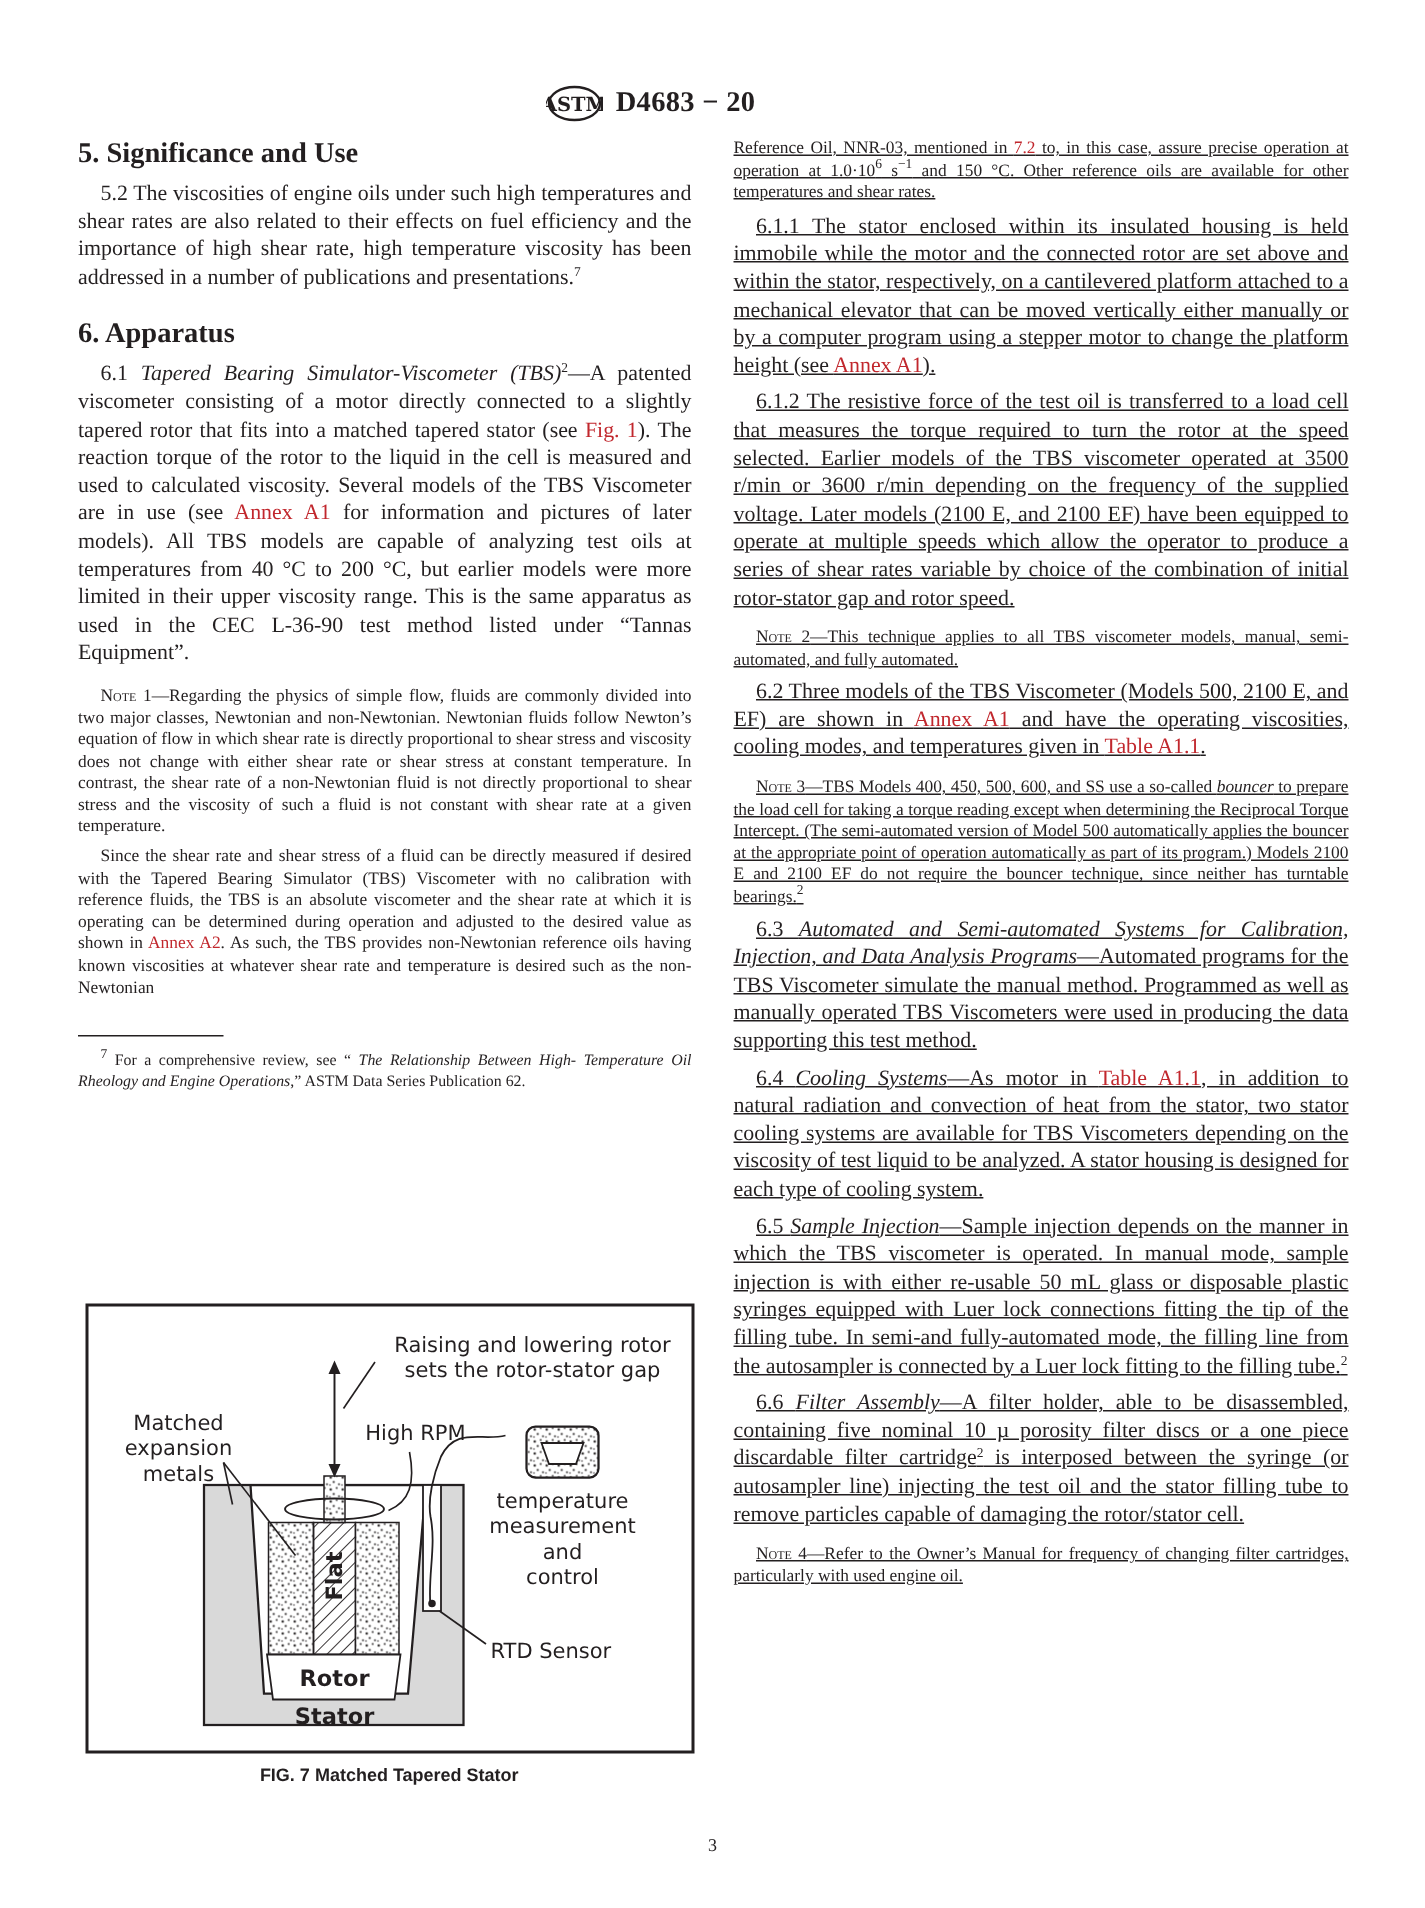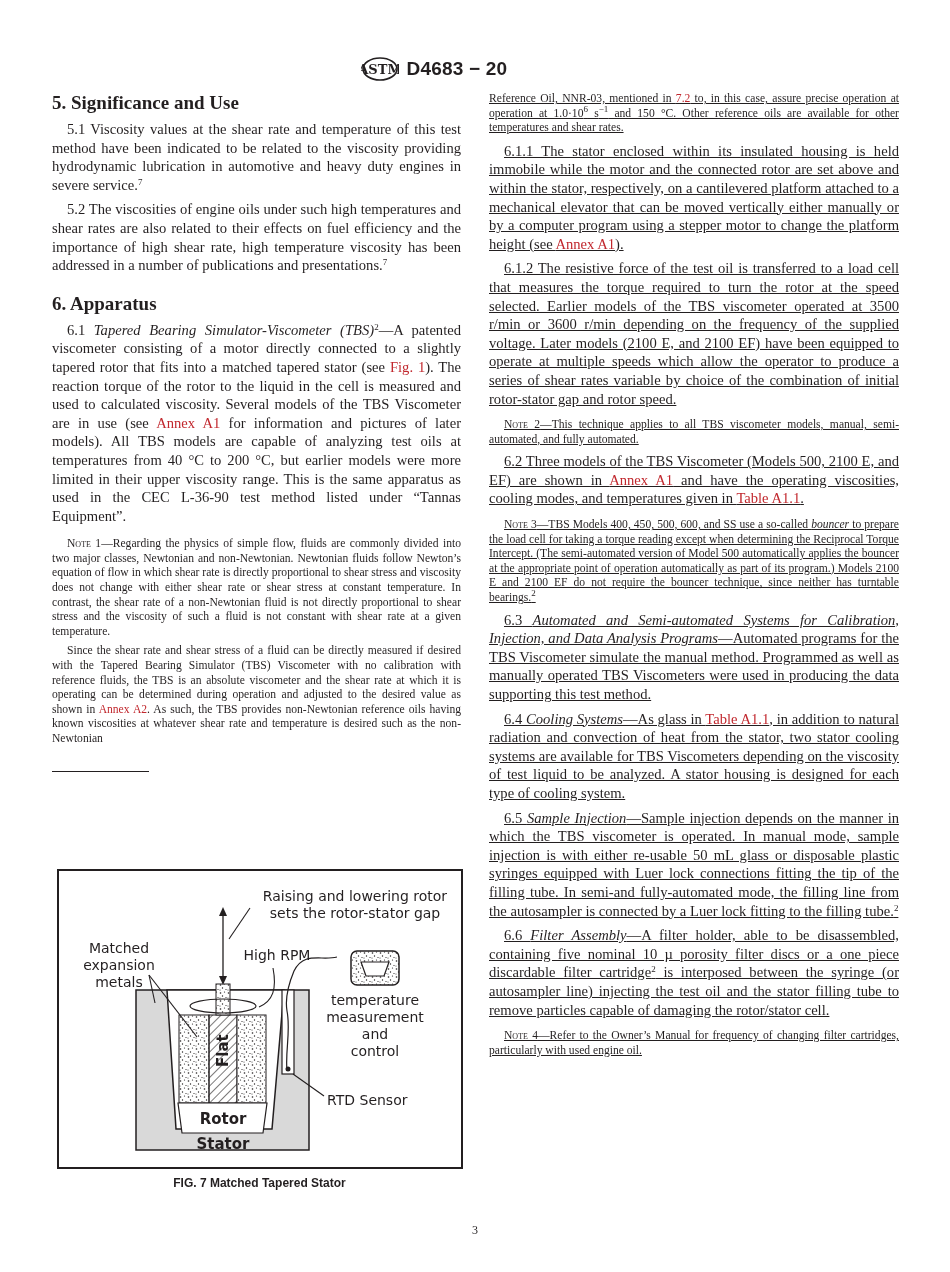--- a/index.html
+++ b/index.html
@@ -1,20 +1,20 @@
 <!DOCTYPE html>
 <html><head>
 <meta charset="utf-8">
 <style>
   html, body { margin: 0; padding: 0; background: #ffffff; }
   body { width: 950px; height: 1272px; position: relative; overflow: hidden;
          font-family: "Liberation Serif", "DejaVu Serif", serif; color: #231f20; }
   .header { position: absolute; top: 56px; left: 0; width: 868px; text-align: center; }
   .header .logo { display: inline-block; vertical-align: middle; width: 38px; height: 26px; }
-  .header .doc-id { display: inline-block; vertical-align: middle; font-family: Liberation Sans, sans-serif;
+  .header .doc-id { display: inline-block; vertical-align: middle; font-family: Liberation Serif, serif;
                     font-weight: bold; font-size: 19px; margin-left: 4px; letter-spacing: 0.2px; }
   .col { position: absolute; top: 92px; }
   .col-left { left: 52px; width: 409px; }
   .col-right { left: 489px; width: 410px; text-decoration: underline; }
   .sec-head { font-weight: bold; font-size: 19px; margin: 2px 0 8px 0; line-height: 18px; }
   .p { font-size: 14.6px; line-height: 18.6px; text-align: justify; text-indent: 15px; margin: 0 0 6px 0; }
   .note { font-size: 11.6px; line-height: 14.6px; text-align: justify; text-indent: 15px; margin: 0 0 5px 0; }
   .note .sc { font-variant: small-caps; }
   .link { color: #c1272d; }
   sup { font-size: 9px; line-height: 0; vertical-align: 5px; }
@@ -35,30 +35,30 @@
     <svg width="38" height="26" viewBox="0 0 38 26">
       <ellipse cx="19" cy="13" rx="17" ry="11" fill="none" stroke="#231f20" stroke-width="1.6"></ellipse>
       <text x="19" y="18" text-anchor="middle" font-family="DejaVu Serif, serif" font-weight="bold" font-size="13" fill="#231f20">ASTM</text>
     </svg>
   </span>
   <span class="doc-id">D4683 − 20</span>
 </div>
 
 <div class="col col-left">
   <div class="sec-head">5. Significance and Use</div>
-  <p class="p"><span>5.1  Viscosity values at the shear rate and temperature of this test method have been indicated to be related to the viscosity providing hydrodynamic lubrication in automotive and heavy duty engines in severe service.</span><sup>7</sup></p>
   <p class="p"><span>5.2  The viscosities of engine oils under such high temperatures and shear rates are also related to their effects on fuel efficiency and the importance of high shear rate, high temperature viscosity has been addressed in a number of publications and presentations.</span><sup>7</sup></p>
 
   <div class="sec-head" style="margin-top:20px;">6. Apparatus</div>
   <p class="p"><span>6.1  </span><em>Tapered Bearing Simulator-Viscometer (TBS)</em><sup>2</sup><span>—A patented viscometer consisting of a motor directly connected to a slightly tapered rotor that fits into a matched tapered stator (see </span><span class="link">Fig. 1</span><span>). The reaction torque of the rotor to the liquid in the cell is measured and used to calculated viscosity. Several models of the TBS Viscometer are in use (see </span><span class="link">Annex A1</span><span> for information and pictures of later models). All TBS models are capable of analyzing test oils at temperatures from 40 °C to 200 °C, but earlier models were more limited in their upper viscosity range. This is the same apparatus as used in the CEC L-36-90 test method listed under “Tannas Equipment”.</span></p>
 
   <p class="note" style="margin-top:12px;"><span class="sc">Note 1</span><span>—Regarding the physics of simple flow, fluids are commonly divided into two major classes, Newtonian and non-Newtonian. Newtonian fluids follow Newton’s equation of flow in which shear rate is directly proportional to shear stress and viscosity does not change with either shear rate or shear stress at constant temperature. In contrast, the shear rate of a non-Newtonian fluid is not directly proportional to shear stress and the viscosity of such a fluid is not constant with shear rate at a given temperature.</span></p>
   <p class="note"><span>Since the shear rate and shear stress of a fluid can be directly measured if desired with the Tapered Bearing Simulator (TBS) Viscometer with no calibration with reference fluids, the TBS is an absolute viscometer and the shear rate at which it is operating can be determined during operation and adjusted to the desired value as shown in </span><span class="link">Annex A2</span><span>. As such, the TBS provides non-Newtonian reference oils having known viscosities at whatever shear rate and temperature is desired such as the non-Newtonian</span></p>
 
   <div class="fn-rule"></div>
+  <p class="footnote"><sup>7</sup><span> For a comprehensive review, see “ </span><em>The Relationship Between High- Temperature Oil Rheology and Engine Operations</em><span>,” ASTM Data Series Publication 62.</span></p>
 </div>
 
 <div class="figure">
   <svg class="fig-svg" width="402" height="296" viewBox="0 0 402 296">
     <defs>
       <pattern id="hatch" width="6" height="6" patternUnits="userSpaceOnUse" patternTransform="rotate(45)">
         <line x1="0" y1="0" x2="0" y2="6" stroke="#231f20" stroke-width="1.2"></line>
       </pattern>
       <pattern id="speckle" width="8" height="8" patternUnits="userSpaceOnUse">
         <rect width="8" height="8" fill="#ffffff"></rect>
@@ -127,20 +127,20 @@
   <p class="p"><span>6.1.1  The stator enclosed within its insulated housing is held immobile while the motor and the connected rotor are set above and within the stator, respectively, on a cantilevered platform attached to a mechanical elevator that can be moved vertically either manually or by a computer program using a stepper motor to change the platform height (see </span><span class="link">Annex A1</span><span>).</span></p>
   <p class="p">6.1.2  The resistive force of the test oil is transferred to a load cell that measures the torque required to turn the rotor at the speed selected. Earlier models of the TBS viscometer operated at 3500 r/min or 3600 r/min depending on the frequency of the supplied voltage. Later models (2100 E, and 2100 EF) have been equipped to operate at multiple speeds which allow the operator to produce a series of shear rates variable by choice of the combination of initial rotor-stator gap and rotor speed.</p>
 
   <p class="note" style="margin-top:10px;"><span class="sc">Note 2</span><span>—This technique applies to all TBS viscometer models, manual, semi-automated, and fully automated.</span></p>
 
   <p class="p"><span>6.2  Three models of the TBS Viscometer (Models 500, 2100 E, and EF) are shown in </span><span class="link">Annex A1</span><span> and have the operating viscosities, cooling modes, and temperatures given in </span><span class="link">Table A1.1</span><span>.</span></p>
 
   <p class="note" style="margin-top:10px;"><span class="sc">Note 3</span><span>—TBS Models 400, 450, 500, 600, and SS use a so-called </span><em>bouncer</em><span> to prepare the load cell for taking a torque reading except when determining the Reciprocal Torque Intercept. (The semi-automated version of Model 500 automatically applies the bouncer at the appropriate point of operation automatically as part of its program.) Models 2100 E and 2100 EF do not require the bouncer technique, since neither has turntable bearings.</span><sup>2</sup></p>
 
   <p class="p"><span>6.3 </span><em>Automated and Semi-automated Systems for Calibration, Injection, and Data Analysis Programs</em><span>—Automated programs for the TBS Viscometer simulate the manual method. Programmed as well as manually operated TBS Viscometers were used in producing the data supporting this test method.</span></p>
-  <p class="p"><span>6.4  </span><em>Cooling Systems</em><span>—As glass in </span><span class="link">Table A1.1</span><span>, in addition to natural radiation and convection of heat from the stator, two stator cooling systems are available for TBS Viscometers depending on the viscosity of test liquid to be analyzed. A stator housing is designed for each type of cooling system.</span></p>
+  <p class="p"><span>6.4  </span><em>Cooling Systems</em><span>—As motor in </span><span class="link">Table A1.1</span><span>, in addition to natural radiation and convection of heat from the stator, two stator cooling systems are available for TBS Viscometers depending on the viscosity of test liquid to be analyzed. A stator housing is designed for each type of cooling system.</span></p>
   <p class="p"><span>6.5 </span><em>Sample Injection</em><span>—Sample injection depends on the manner in which the TBS viscometer is operated. In manual mode, sample injection is with either re-usable 50 mL glass or disposable plastic syringes equipped with Luer lock connections fitting the tip of the filling tube. In semi-and fully-automated mode, the filling line from the autosampler is connected by a Luer lock fitting to the filling tube.</span><sup>2</sup></p>
   <p class="p"><span>6.6 </span><em>Filter Assembly</em><span>—A filter holder, able to be disassembled, containing five nominal 10 µ porosity filter discs or a one piece discardable filter cartridge</span><sup>2</sup><span> is interposed between the syringe (or autosampler line) injecting the test oil and the stator filling tube to remove particles capable of damaging the rotor/stator cell.</span></p>
 
   <p class="note" style="margin-top:10px;"><span class="sc">Note 4</span><span>—Refer to the Owner’s Manual for frequency of changing filter cartridges, particularly with used engine oil.</span></p>
 </div>
 
 <div class="page-num">3</div>
 
 </body></html>

